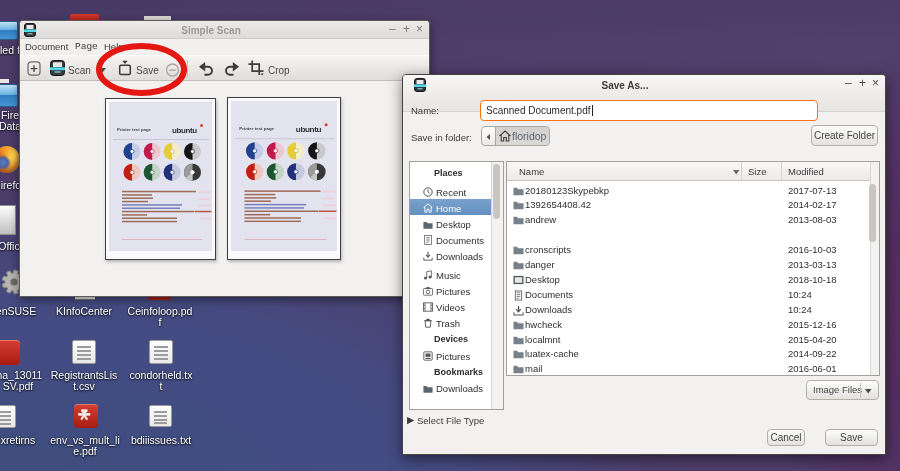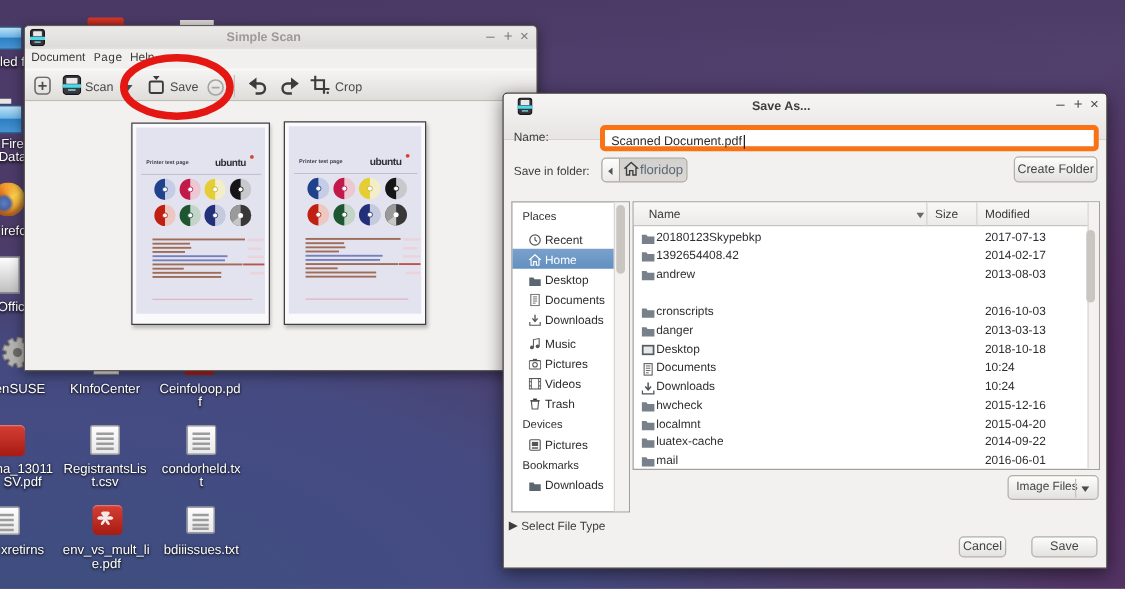--- a/index.html
+++ b/index.html
@@ -39,34 +39,34 @@
   .page { position:absolute; background:#fafafc; border:1px solid #3f3f42; box-shadow:1px 2px 3px rgba(0,0,0,.25); }
   
   #dlg { position:absolute; left:402px; top:74px; width:484px; height:381px;
     background:#f2f1ef; border:1px solid #474340; border-radius:4px 4px 0 0;
     box-shadow:0 4px 14px rgba(0,0,0,.5); }
   #dlg-title { position:absolute; left:0; top:0; right:0; height:37px;
     background:linear-gradient(#f7f6f5,#e7e5e3); border-radius:3px 3px 0 0; border-bottom:1px solid #d4d1ce; }
   #dlg-title .ttl { position:absolute; left:0; right:38px; top:5px; text-align:center;
     font-size:10px; font-weight:bold; color:#403e3c; }
   .lbl { position:absolute; font-size:9.5px; color:#3c3c3c; }
-  #nameinput { position:absolute; left:77px; top:25px; width:399px; height:21px;
-    background:#fff; border:4px solid #f97316; border-radius:4px;
+  #nameinput { position:absolute; left:77px; top:25px; width:338px; height:21px;
+    background:#fff; border:1px solid #f97316; border-radius:4px;
     font-size:10px; color:#2b2b2b; line-height:19px; padding-left:5px; }
   .btn { position:absolute; background:linear-gradient(#fdfdfc,#ececea 60%,#e4e2e0);
     border:1px solid #b4afa9; border-radius:4px; font-size:10px; color:#454545; text-align:center; }
   #pathbar { position:absolute; left:78px; top:51px; width:69px; height:20px;
     border:1px solid #aba69f; border-radius:4px; background:linear-gradient(#fdfdfc,#eceae8); }
   #pathbar .seg2 { position:absolute; left:13px; top:0; right:0; bottom:0;
     background:linear-gradient(#d3d1ce,#dbd8d5); border-left:1px solid #aba69f; border-radius:0 3px 3px 0;
     font-size:10.5px; color:#5c6878; line-height:19px; }
   
   #sidebar { position:absolute; left:6px; top:86px; width:95px; height:249px;
     background:#fff; border:1px solid #a3a09b; }
-  .sb-h { position:absolute; left:8px; font-size:9px; font-weight:normal; color:#2d2d2d; }
+  .sb-h { position:absolute; left:24px; font-size:9px; font-weight:bold; color:#2d2d2d; }
   .sb-i { position:absolute; left:26px; font-size:9.5px; color:#2d2d2d; white-space:nowrap; }
   #sb-sel { position:absolute; left:0; width:82px; height:16px;
     background:linear-gradient(#7aa1cc,#6290c0); }
   .sbsbar { position:absolute; right:0; top:0; width:12px; bottom:0; background:#f3f2f1; border-left:1px solid #d9d6d3; }
   .sbthumb { position:absolute; right:3px; width:7px; border-radius:4px; background:#c9c5c1; }
   
   #flist { position:absolute; left:103px; top:86px; width:374px; height:215px;
     background:#fff; border:1px solid #a3a09b; }
   #fhead { position:absolute; left:0; top:0; right:0; height:19px;
     background:linear-gradient(#f9f8f7,#edebe9); border-bottom:1px solid #c9c6c2; }

